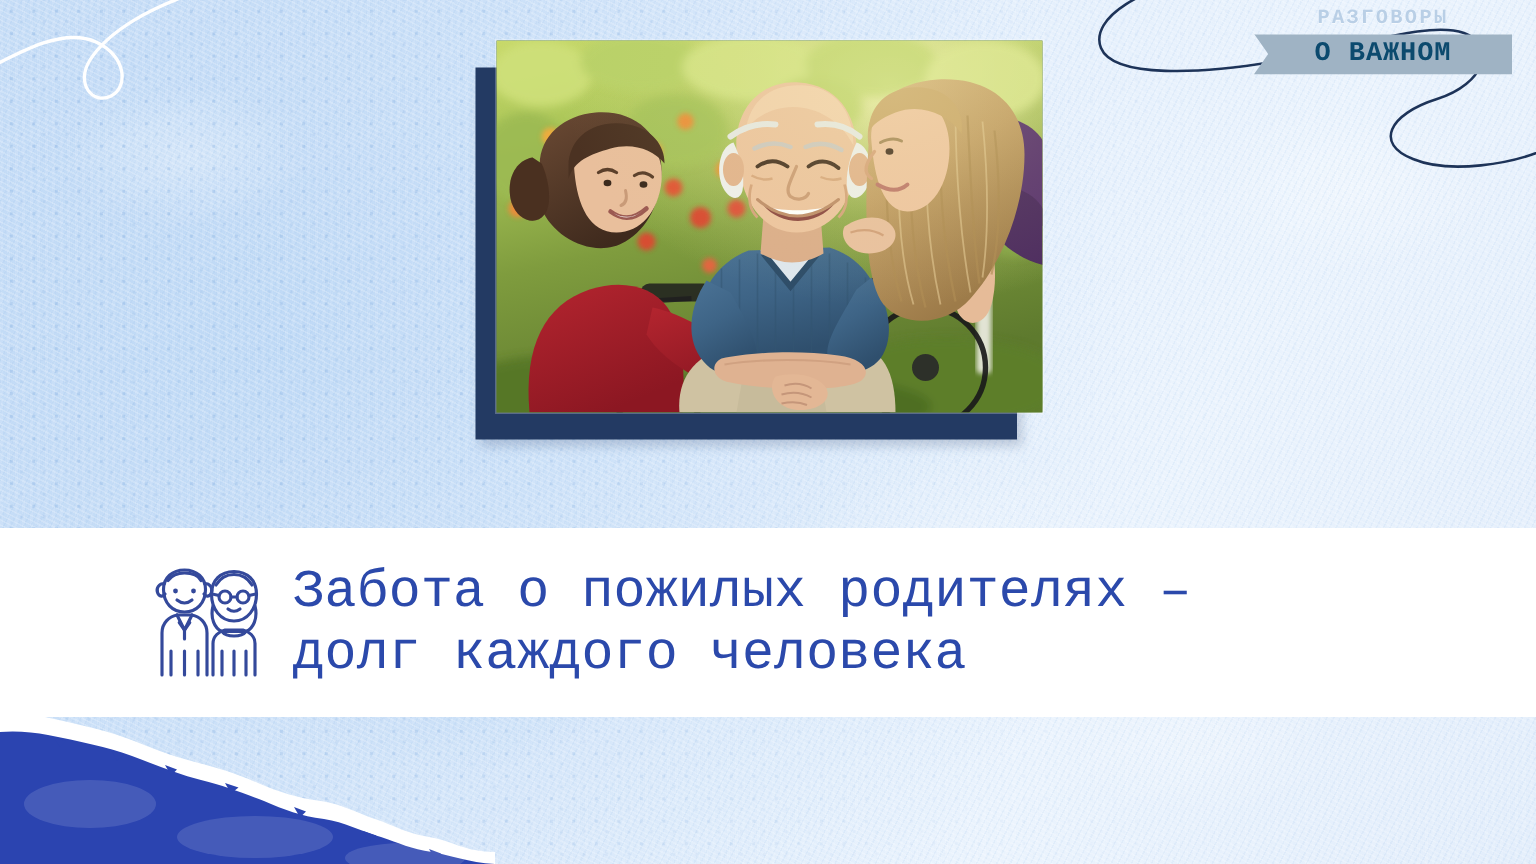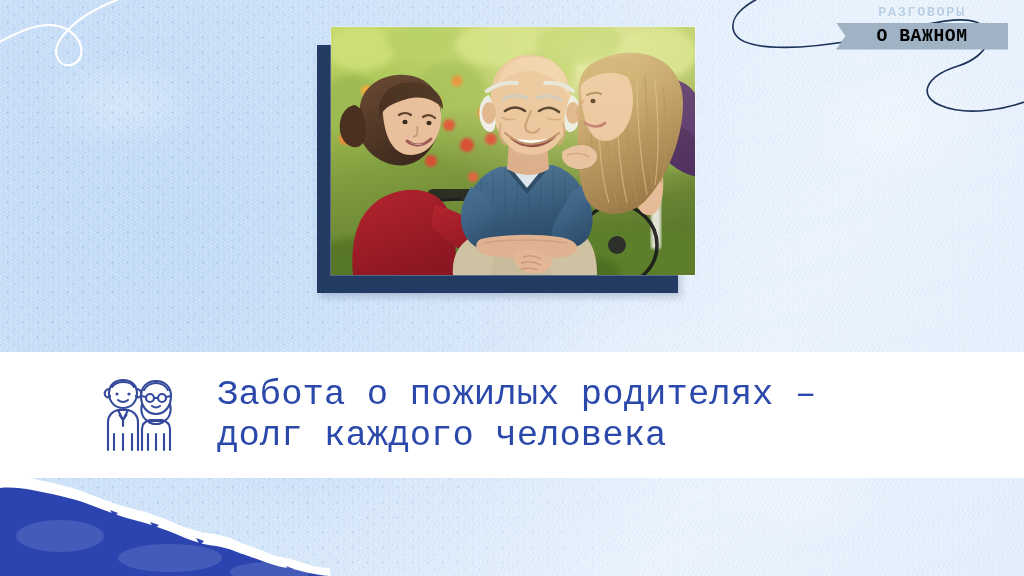--- a/index.html
+++ b/index.html
@@ -63,21 +63,21 @@
     background:#9fb3c4;
     display:flex;align-items:center;justify-content:center;
     clip-path:polygon(0% 0%,100% 0%,100% 100%,0% 100%,5.5% 50%);
   }
   #logo-ribbon:before,#logo-ribbon:after{
     content:"";position:absolute;top:0;height:100%;width:11px;background:#9fb3c4;
   }
   #logo-ribbon:before{left:-10px;clip-path:polygon(100% 0%,100% 100%,0% 50%);}
   #logo-ribbon:after{right:-10px;clip-path:polygon(0% 0%,0% 100%,100% 50%);}
   #logo-bottom{
-    position:relative;z-index:2;color:#000000;font-size:18px;font-weight:700;
+    position:relative;z-index:2;color:#0c4a6e;font-size:18px;font-weight:700;
     letter-spacing:.6px;white-space:nowrap;line-height:1;
   }
 
   
   #photo-block{position:absolute;left:317px;top:27px;width:378px;height:266px;}
   #photo-frame{
     position:absolute;left:0;top:18px;width:361px;height:248px;
     background:#233a63;
     box-shadow:3px 4px 7px rgba(40,60,100,.22);
   }
@@ -89,21 +89,21 @@
   #photo svg{display:block;width:100%;height:100%;}
 
   
   #title-band{
     position:absolute;left:0;top:352px;width:1024px;height:126px;
     background:#ffffff;display:flex;align-items:center;
   }
   #title-icon{margin-left:95px;width:86px;height:82px;flex:0 0 auto;}
   #title-icon svg{display:block;width:100%;height:100%;}
   #title-text{
-    margin-left:36px;color:#2b49ab;
+    margin-left:14px;color:#2b49ab;
     font-size:35.5px;line-height:1.16;font-weight:400;letter-spacing:.1px;
     white-space:pre-line;
   }
 
   
   #torn{position:absolute;left:0;bottom:0;width:330px;height:100px;pointer-events:none;}
   #torn svg{display:block;width:100%;height:100%;}
 </style>
 </head>
 <body>

